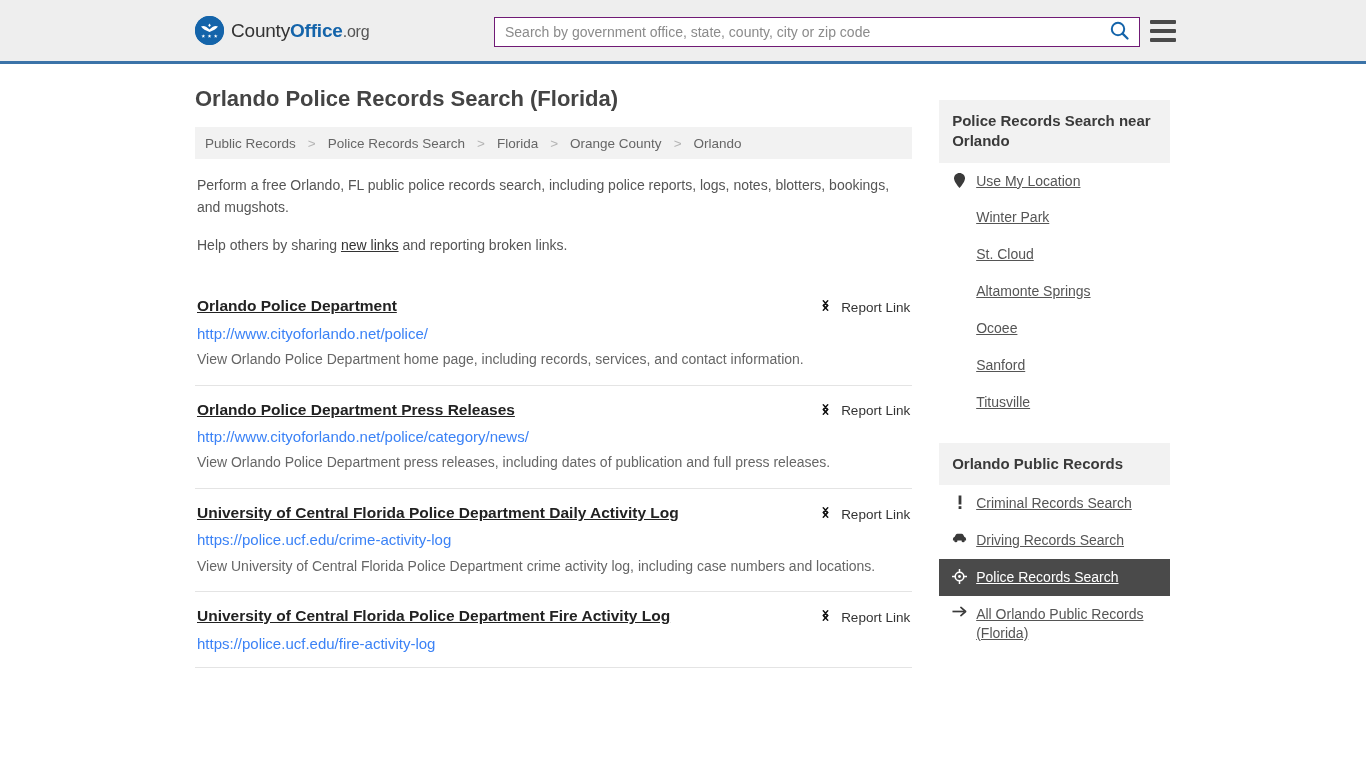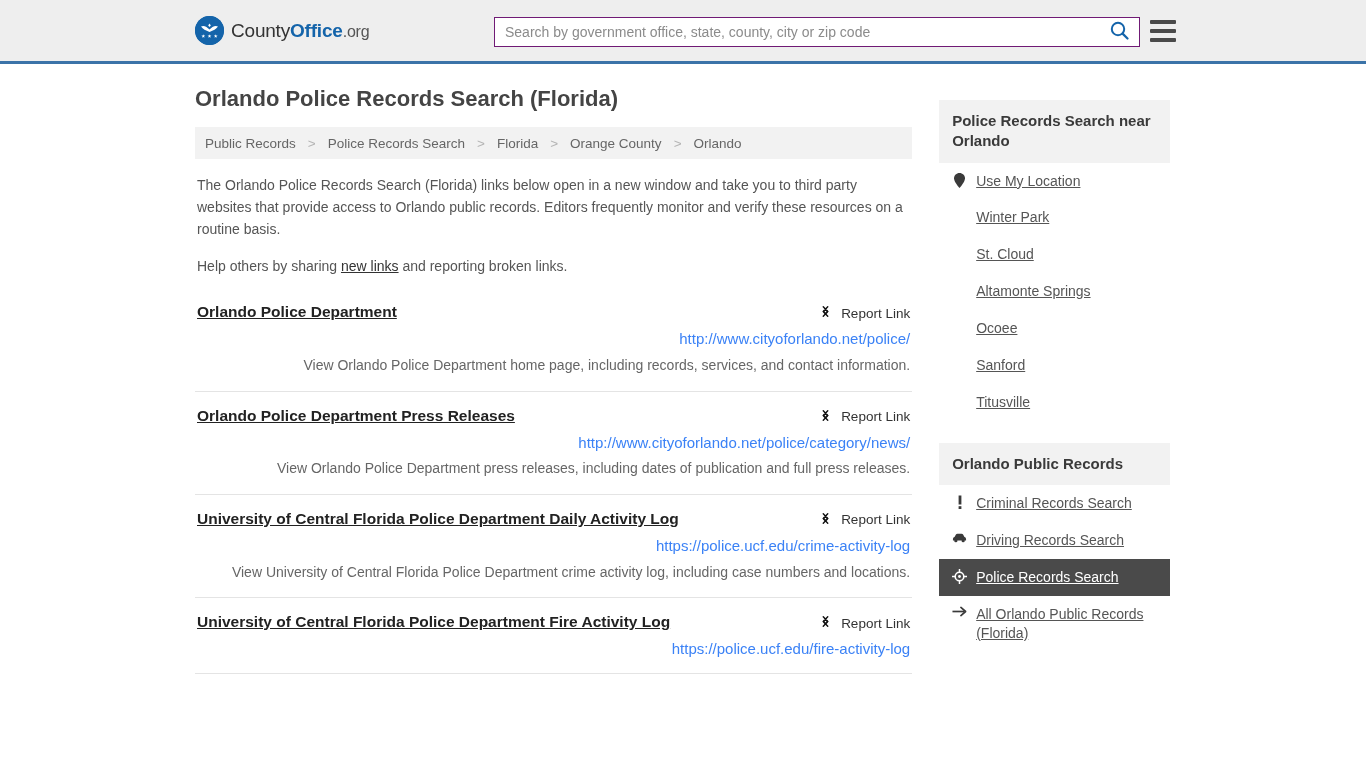--- a/index.html
+++ b/index.html
@@ -137,21 +137,21 @@
     margin: 16px 0 0 0;
     padding: 0 2px;
   }
   .intro a {
     color: #333333;
     text-decoration: underline;
     font-weight: normal;
   }
 
   
-  .results { margin-top: 24px; text-align: right; }
+  .results { margin-top: 40px; }
   .result {
     border-bottom: 1px solid #e4e4e4;
     padding: 0 2px 14px 2px;
     margin-bottom: 14px;
   }
   .result-head {
     display: flex;
     justify-content: space-between;
     align-items: flex-start;
   }
@@ -273,21 +273,21 @@
         <a href="#">Police Records Search</a>
         <span class="sep">&gt;</span>
         <a href="#">Florida</a>
         <span class="sep">&gt;</span>
         <a href="#">Orange County</a>
         <span class="sep">&gt;</span>
         <a href="#">Orlando</a>
       </div>
 
       <div class="intro">
-        <p>The Orlando Police Records Search (Florida) links below open in a new window and take you to third party websites that provide access to Orlando public records. Editors frequently monitor and verify these resources on a routine basis.</p>
+        <p>Perform a free Orlando, FL public police records search, including police reports, logs, notes, blotters, bookings, and mugshots.</p>
         <p><span>Help others by sharing </span><a href="#">new links</a><span> and reporting broken links.</span></p>
       </div>
 
       <div class="results">
 
         <div class="result">
           <div class="result-head">
             <a class="result-title" href="#">Orlando Police Department</a>
             <div class="report">
               <span>

